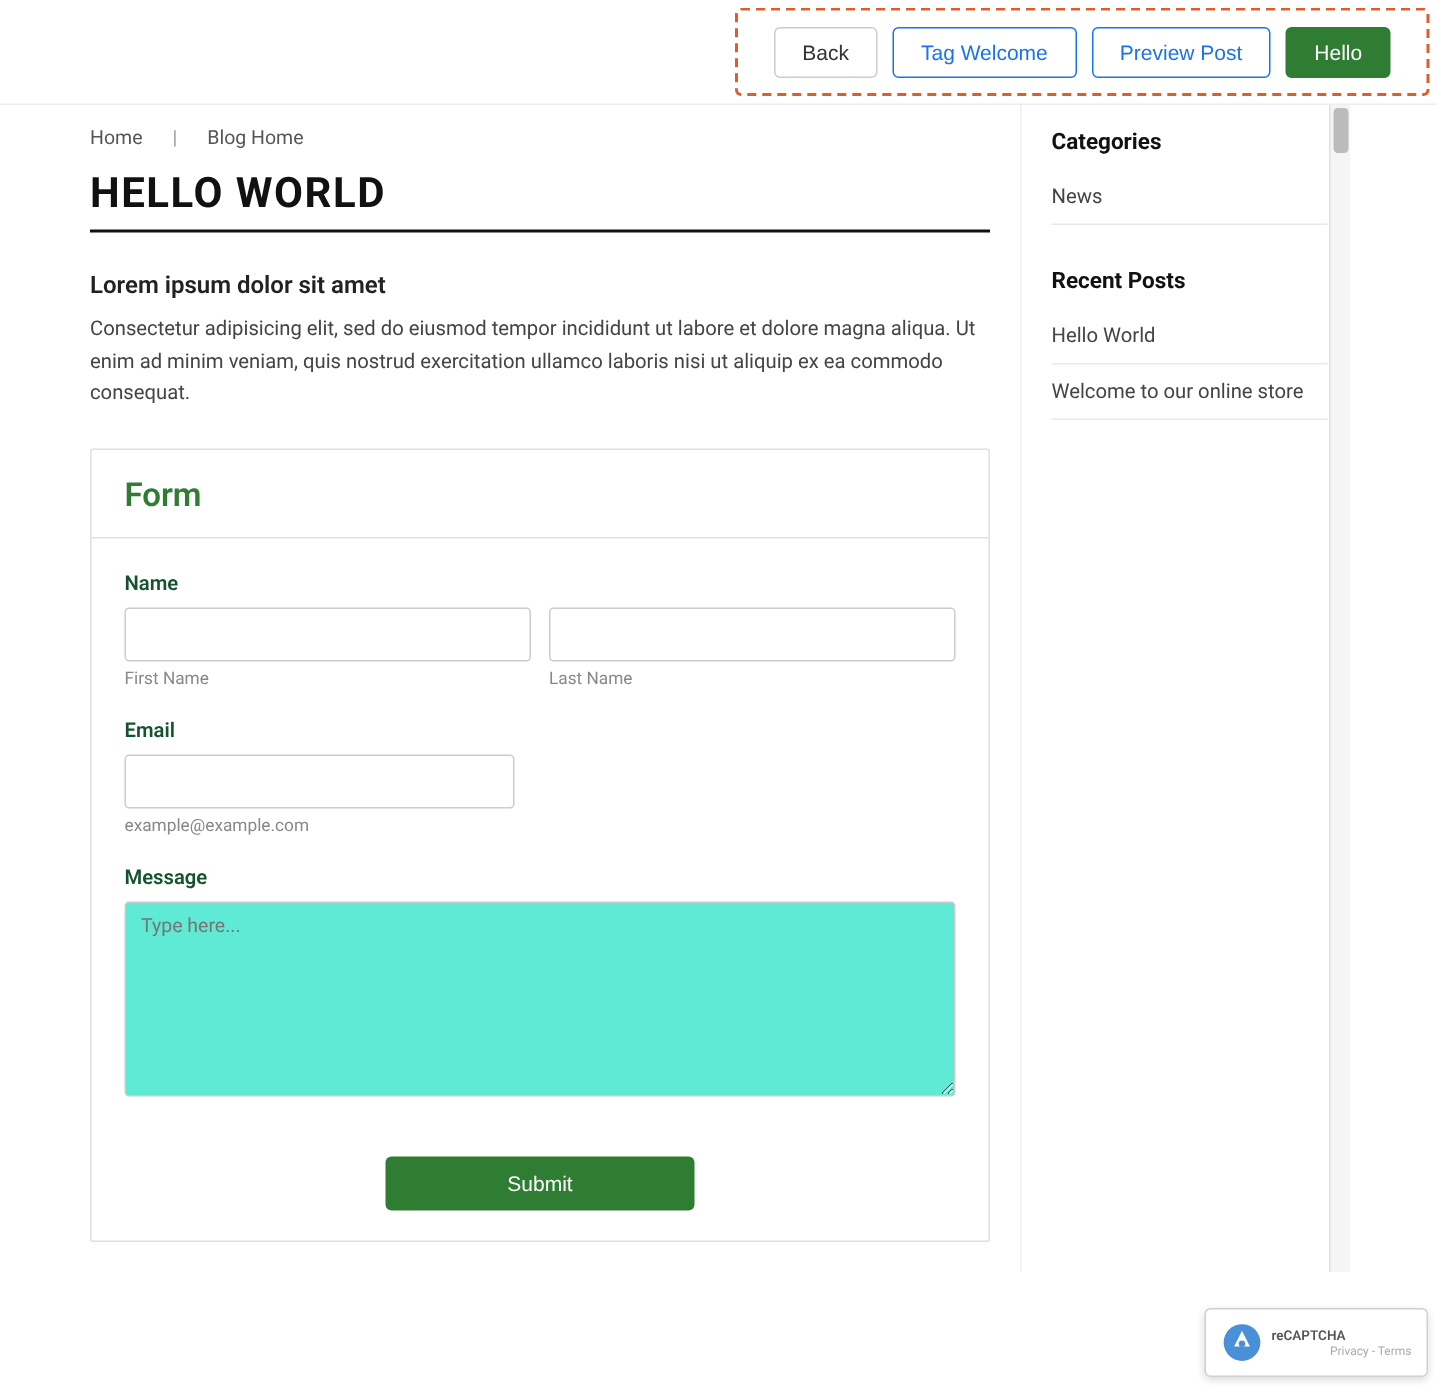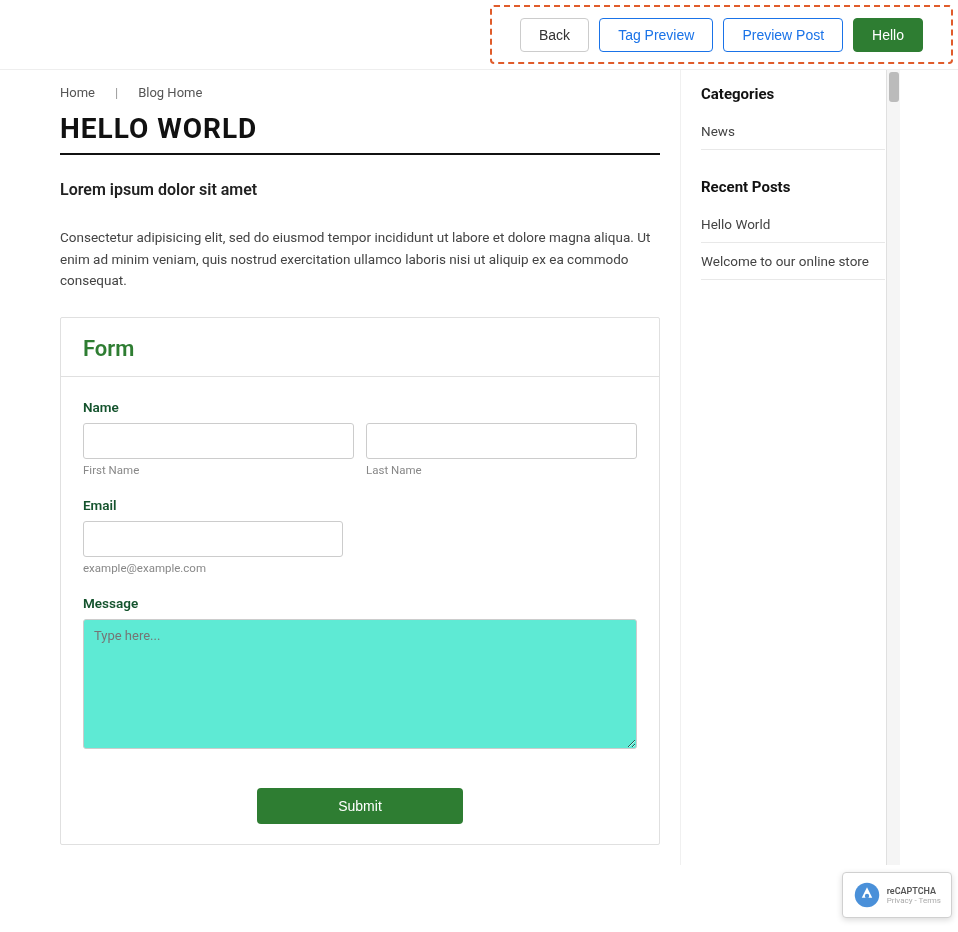--- a/index.html
+++ b/index.html
@@ -130,21 +130,21 @@
     }
 
     
     .content-area {
       margin-top: 25px;
     }
 
     .content-subtitle {
       font-size: 16px;
       font-weight: 600;
-      margin-bottom: 28px;
+      margin-bottom: 10px;
       color: #222;
     }
 
     .content-body {
       font-size: 13.5px;
       line-height: 1.6;
       color: #444;
       margin-bottom: 25px;
     }
 
@@ -283,21 +283,21 @@
       width: 28px;
       height: 28px;
     }
   </style>
 </head>
 <body>
 
 <div class="toolbar-wrapper">
   <div class="toolbar-overlay">
     <button class="toolbar-btn">Back</button>
-    <button class="toolbar-btn active">Tag Preview</button>
+    <button class="toolbar-btn active">Tag Welcome</button>
     <button class="toolbar-btn active">Preview Post</button>
     <button class="toolbar-btn save">Hello</button>
   </div>
 </div>
 
 <div class="page-container">
 
   <div class="main-content">
 
     <nav class="breadcrumb">
@@ -373,15 +373,15 @@
 </div>
 
 <div class="recaptcha-badge">
   <svg class="recaptcha-logo" viewBox="0 0 64 64" xmlns="http://www.w3.org/2000/svg">
     <circle cx="32" cy="32" r="28" fill="#4a90d9"></circle>
     <path d="M32 14 L44 38 L20 38 Z" fill="#fff"></path>
     <circle cx="32" cy="34" r="5" fill="#4a90d9"></circle>
   </svg>
   <div>
     <div style="font-size:9px;font-weight:600;color:#555;">reCAPTCHA</div>
-    <div style="font-size:8px;color:#aaa;">Privacy - Terms</div>
+    <div style="font-size:8px;color:#aaa;margin-left:39px;">Privacy - Terms</div>
   </div>
 </div>
 
 </body></html>

